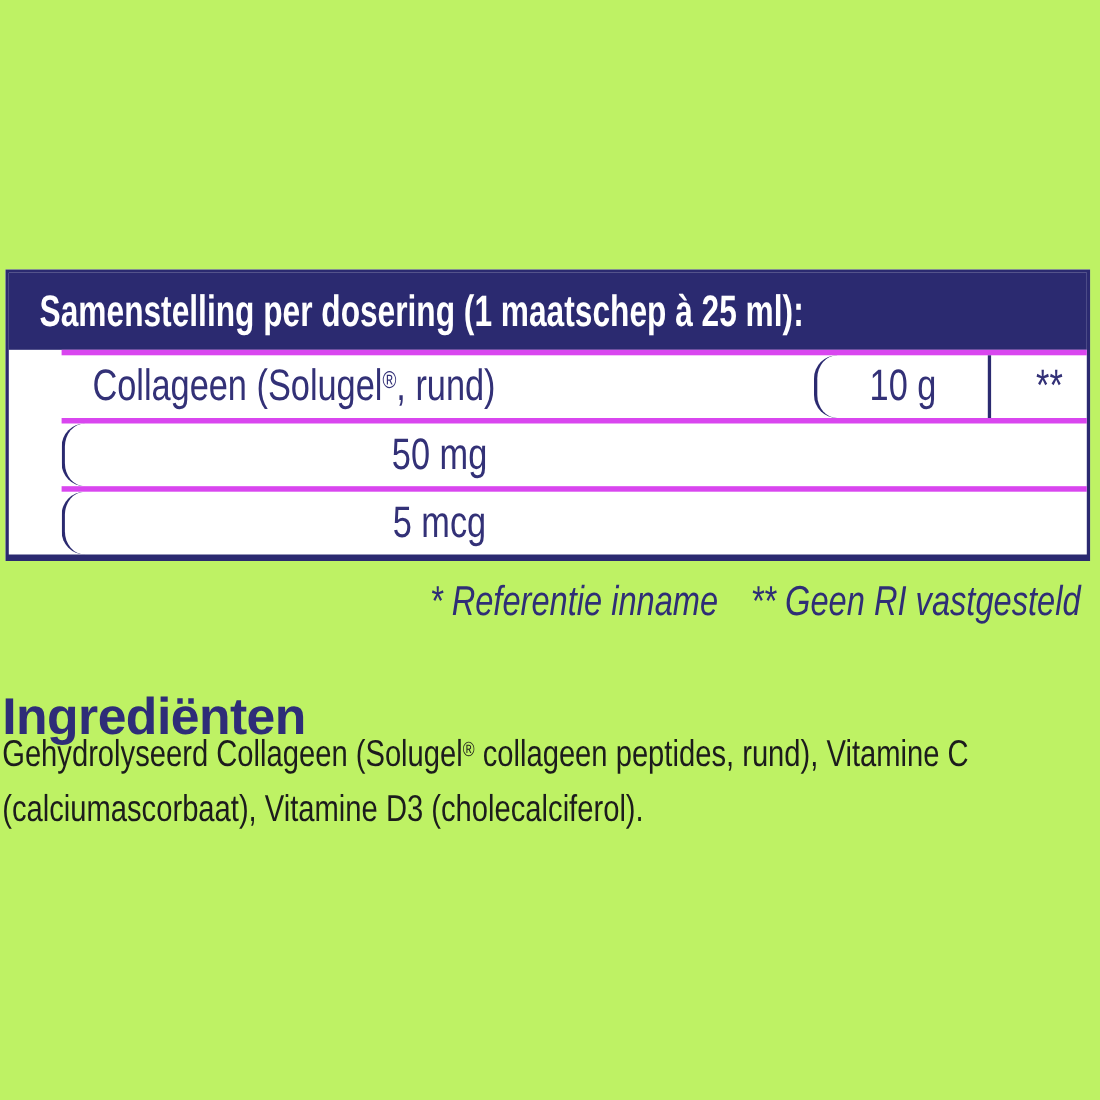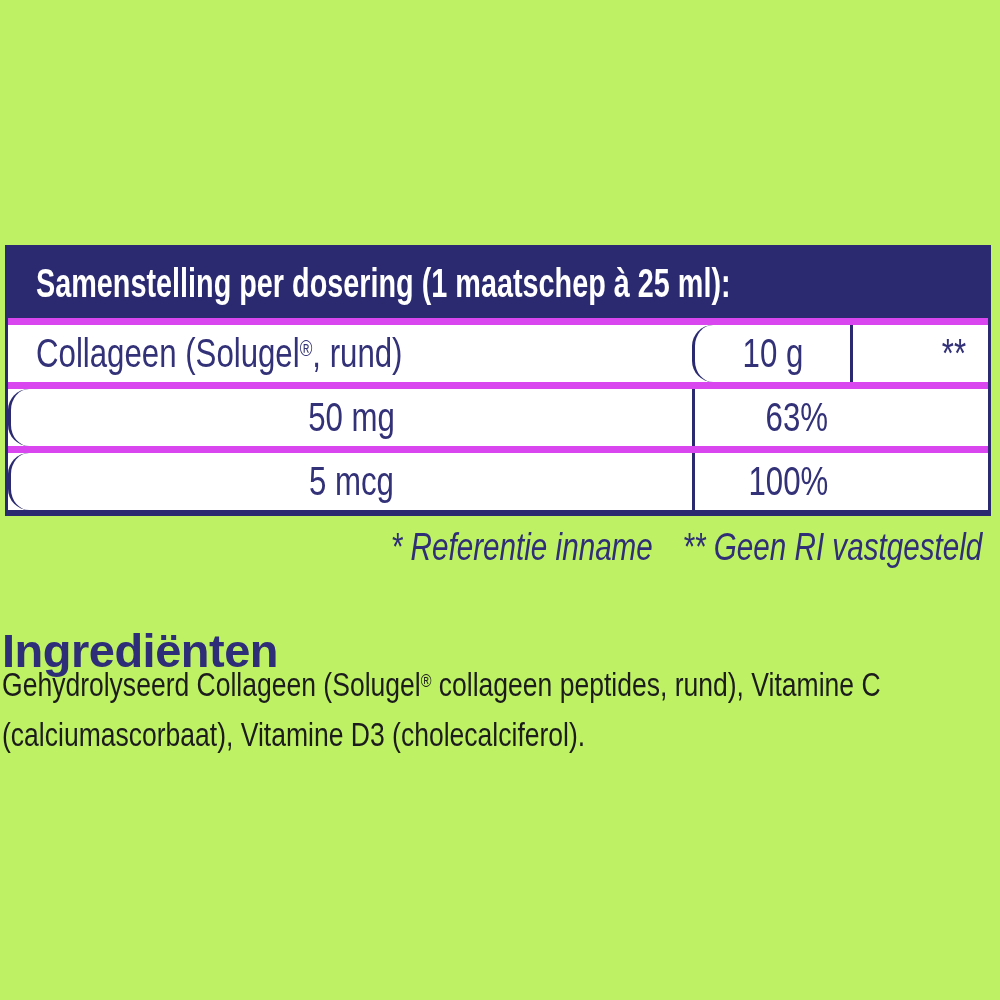--- a/index.html
+++ b/index.html
@@ -18,22 +18,22 @@
     position:absolute;left:5px;top:245px;width:986px;box-sizing:border-box;
     border:3px solid #2b2a70;border-bottom-width:6px;background:#ffffff;
   }
   .thead{
     height:70px;background:#2b2a70;color:#ffffff;
     display:flex;align-items:center;justify-content:space-between;
     padding:0 30px 0 28px;font-size:40px;font-weight:bold;
   }
   .trow{
     display:grid;grid-template-columns:684px 158px 1fr;
-    height:57px;align-items:center;border-top:7px solid #d946ef;
-    color:#333177;font-size:40px;
+    height:57px;align-items:center;border-top:5px solid #d946ef;
+    color:#333177;font-size:40px;margin-left:48px;
   }
   .trow:first-of-type{border-top:none;}
   .cell{height:100%;display:flex;align-items:center;box-sizing:border-box;}
   .c1{padding-left:28px;justify-content:flex-start;}
   .c2{border-left:3px solid #2b2a70;justify-content:center;border-radius:21px;}
   .c3{border-left:3px solid #2b2a70;justify-content:flex-end;padding-right:22px;}
 
   
   .footnote{
     position:absolute;top:524px;right:18px;height:46px;line-height:46px;
@@ -72,31 +72,25 @@
       </div>
       <div class="cell c3">
         <span class="cond cond-r">**</span>
       </div>
     </div>
 
     <div class="trow">
       <div class="cell c2">
         <span class="cond cond-c">50 mg</span>
       </div>
-      <div class="cell c3">
-        <span class="cond cond-r">63%</span>
-      </div>
     </div>
 
     <div class="trow">
       <div class="cell c2">
         <span class="cond cond-c">5 mcg</span>
-      </div>
-      <div class="cell c3">
-        <span class="cond cond-r">100%</span>
       </div>
     </div>
   </div>
 
   <div class="footnote">
     <span class="cond cond-r"><span>* Referentie inname</span><span class="gap">** Geen RI vastgesteld</span></span>
   </div>
 
   <div class="ing-heading">Ingrediënten</div>
 

